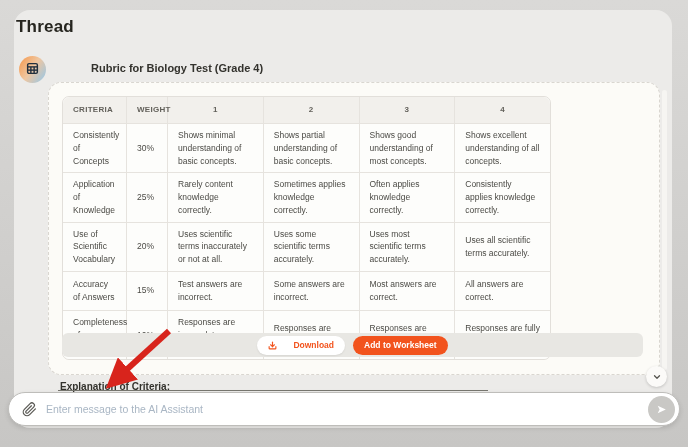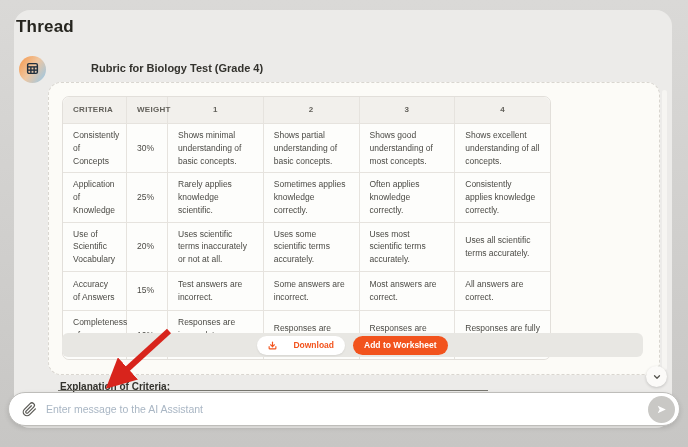--- a/index.html
+++ b/index.html
@@ -132,21 +132,21 @@
       <td>Consistently of Concepts</td>
       <td>30%</td>
       <td>Shows minimal understanding of basic concepts.</td>
       <td>Shows partial understanding of basic concepts.</td>
       <td>Shows good understanding of most concepts.</td>
       <td>Shows excellent understanding of all concepts.</td>
     </tr>
     <tr>
       <td>Application of Knowledge</td>
       <td>25%</td>
-      <td>Rarely applies knowledge scientific.</td>
+      <td>Rarely content knowledge correctly.</td>
       <td>Sometimes applies knowledge correctly.</td>
       <td>Often applies knowledge correctly.</td>
       <td>Consistently applies knowledge correctly.</td>
     </tr>
     <tr>
       <td>Use of Scientific Vocabulary</td>
       <td>20%</td>
       <td>Uses scientific terms inaccurately or not at all.</td>
       <td>Uses some scientific terms accurately.</td>
       <td>Uses most scientific terms accurately.</td>

